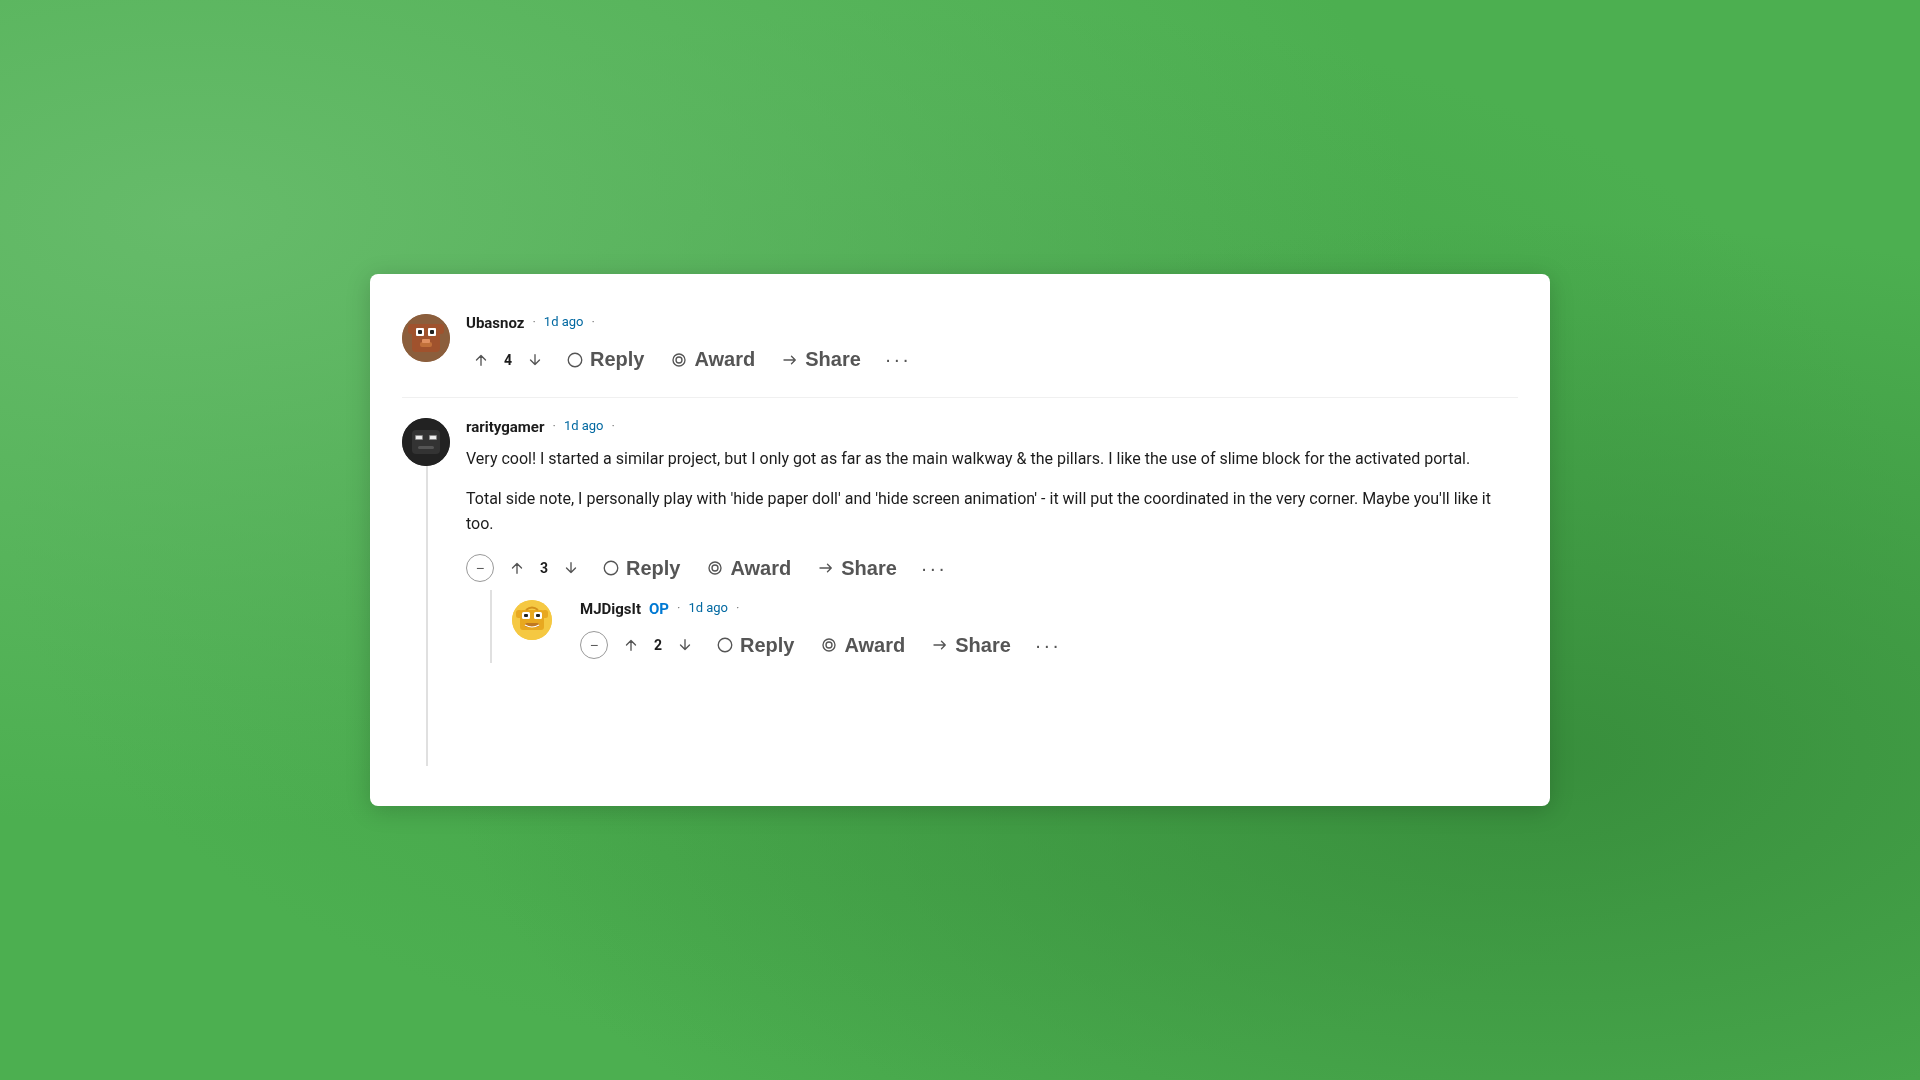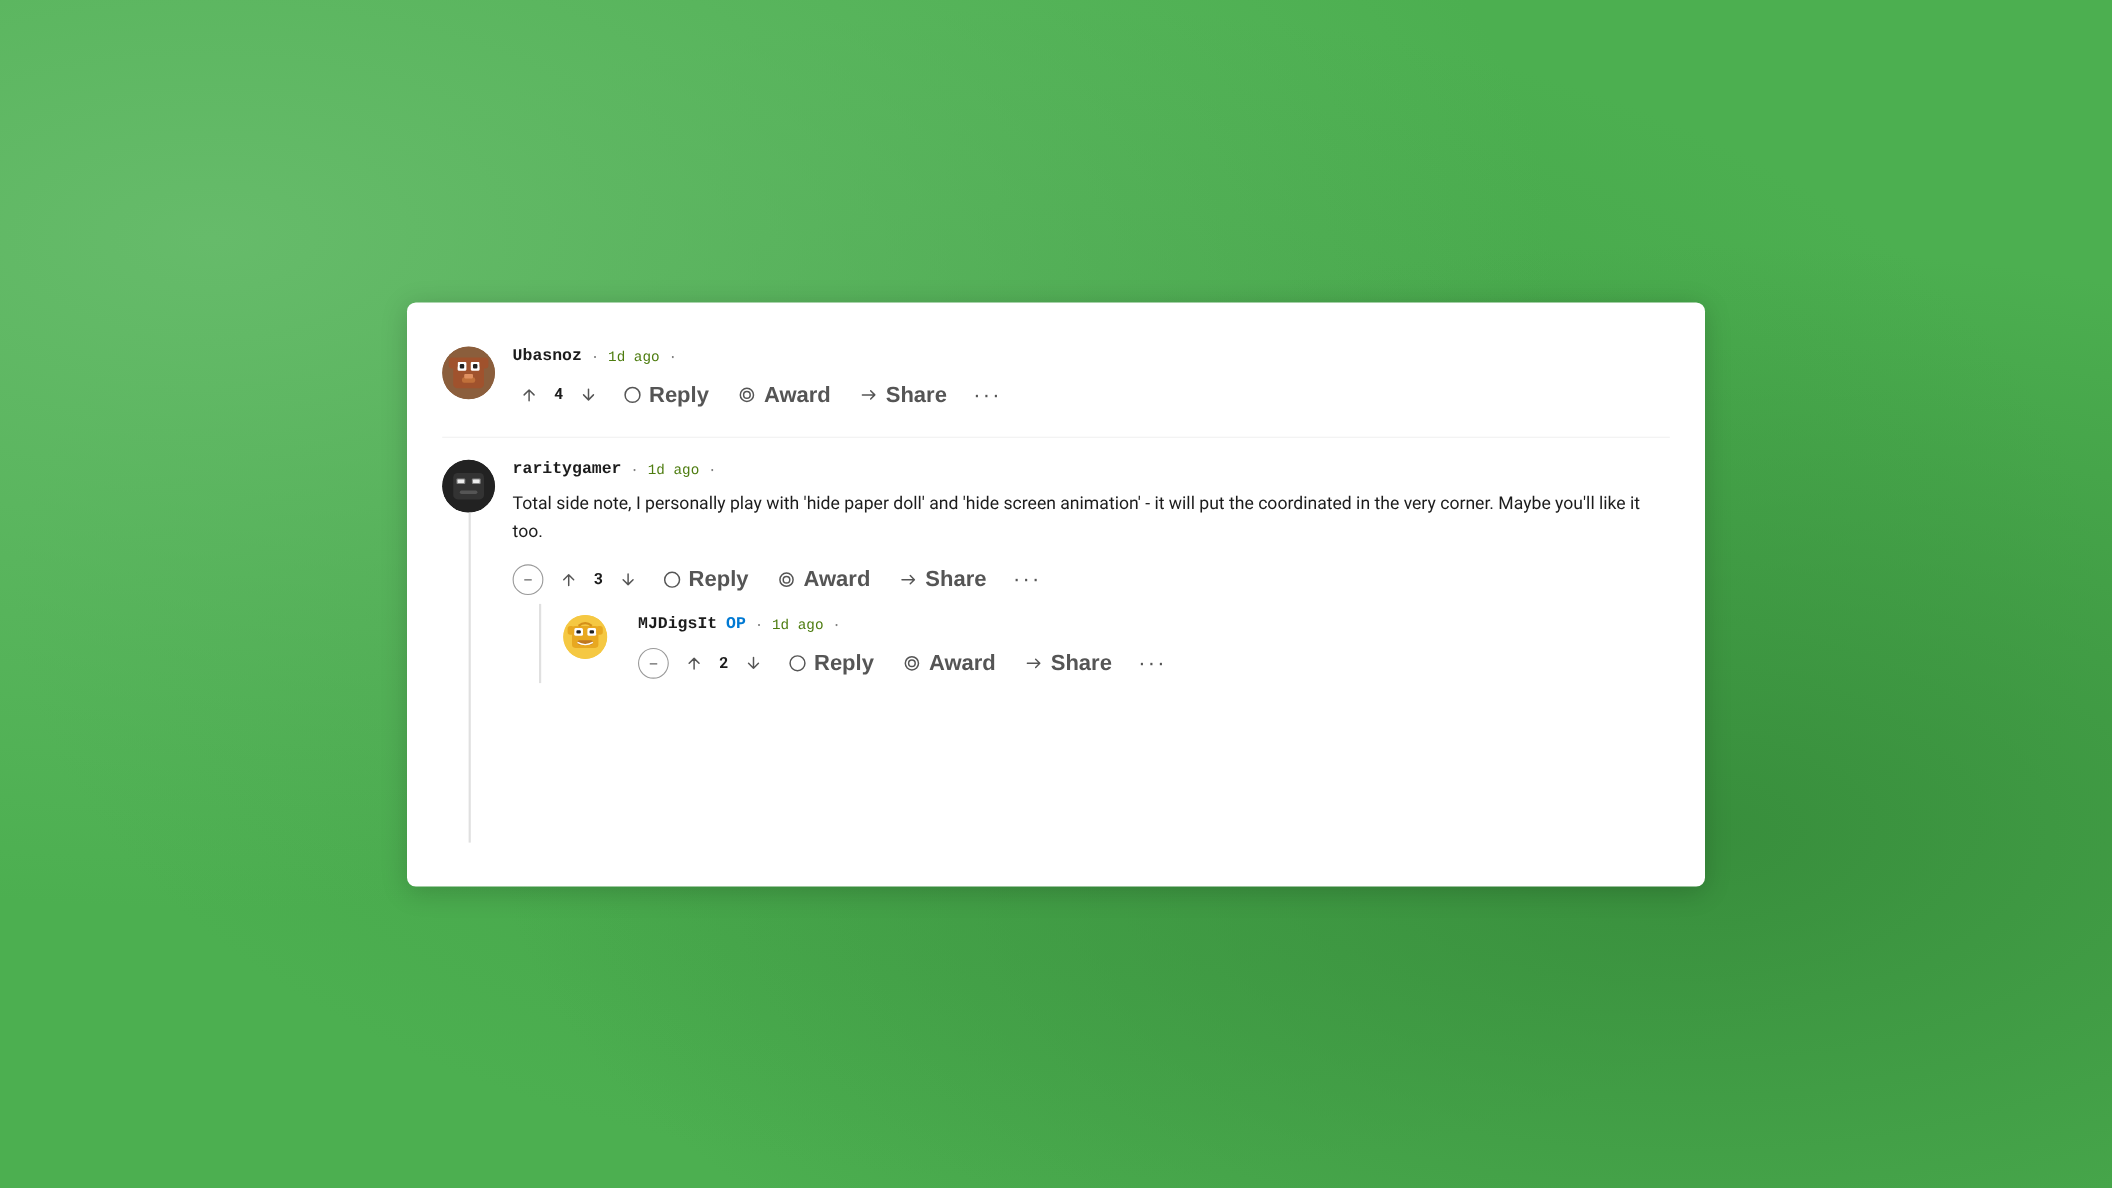--- a/index.html
+++ b/index.html
@@ -61,40 +61,39 @@
     .avatar-mjdigsit {
       background: #f5c842;
     }
 
     .comment-body {
       flex: 1;
     }
 
     .comment-header {
       display: flex;
-      align-items: flex-end;
+      align-items: flex-start;
       gap: 8px;
       margin-bottom: 10px;
-      font-family: Liberation Mono, monospace;
     }
 
     .username {
       font-weight: 700;
       font-size: 15px;
       color: #1c1c1c;
     }
 
     .op-badge {
       color: #0079d3;
       font-weight: 700;
       font-size: 15px;
     }
 
     .timestamp {
-      color: #4d7c0f;
+      color: #0369a1;
       font-size: 13px;
     }
 
     .dot {
       color: #818181;
       font-size: 13px;
     }
 
     .comment-text {
       font-size: 16px;
@@ -303,20 +302,21 @@
       </div>
       <div class="divider-line" style="flex:1; min-height: 300px;"></div>
     </div>
     <div class="comment-body">
       <div class="comment-header">
         <span class="username">raritygamer</span>
         <span class="dot">·</span>
         <span class="timestamp">1d ago</span>
         <span class="dot">·</span>
       </div>
+      <div class="comment-text">Very cool! I started a similar project, but I only got as far as the main walkway &amp; the pillars. I like the use of slime block for the activated portal.</div>
       <div class="comment-text">Total side note, I personally play with 'hide paper doll' and 'hide screen animation' - it will put the coordinated in the very corner. Maybe you'll like it too.</div>
       <div class="comment-actions">
         <button class="collapse-btn">−</button>
         <div class="vote-section">
           <button class="vote-btn">
             <svg class="icon" viewBox="0 0 24 24">
                 <path d="M12 19V6M6 12l6-6 6 6" stroke-linecap="round" stroke-linejoin="round"></path>
               </svg>
           </button>
           <span class="vote-count">3</span>

